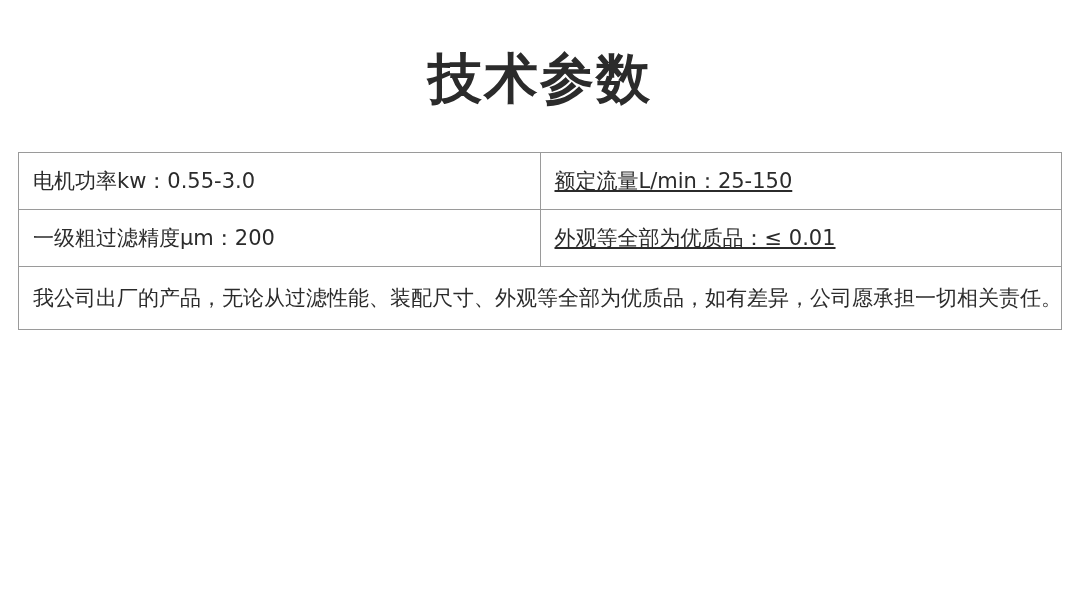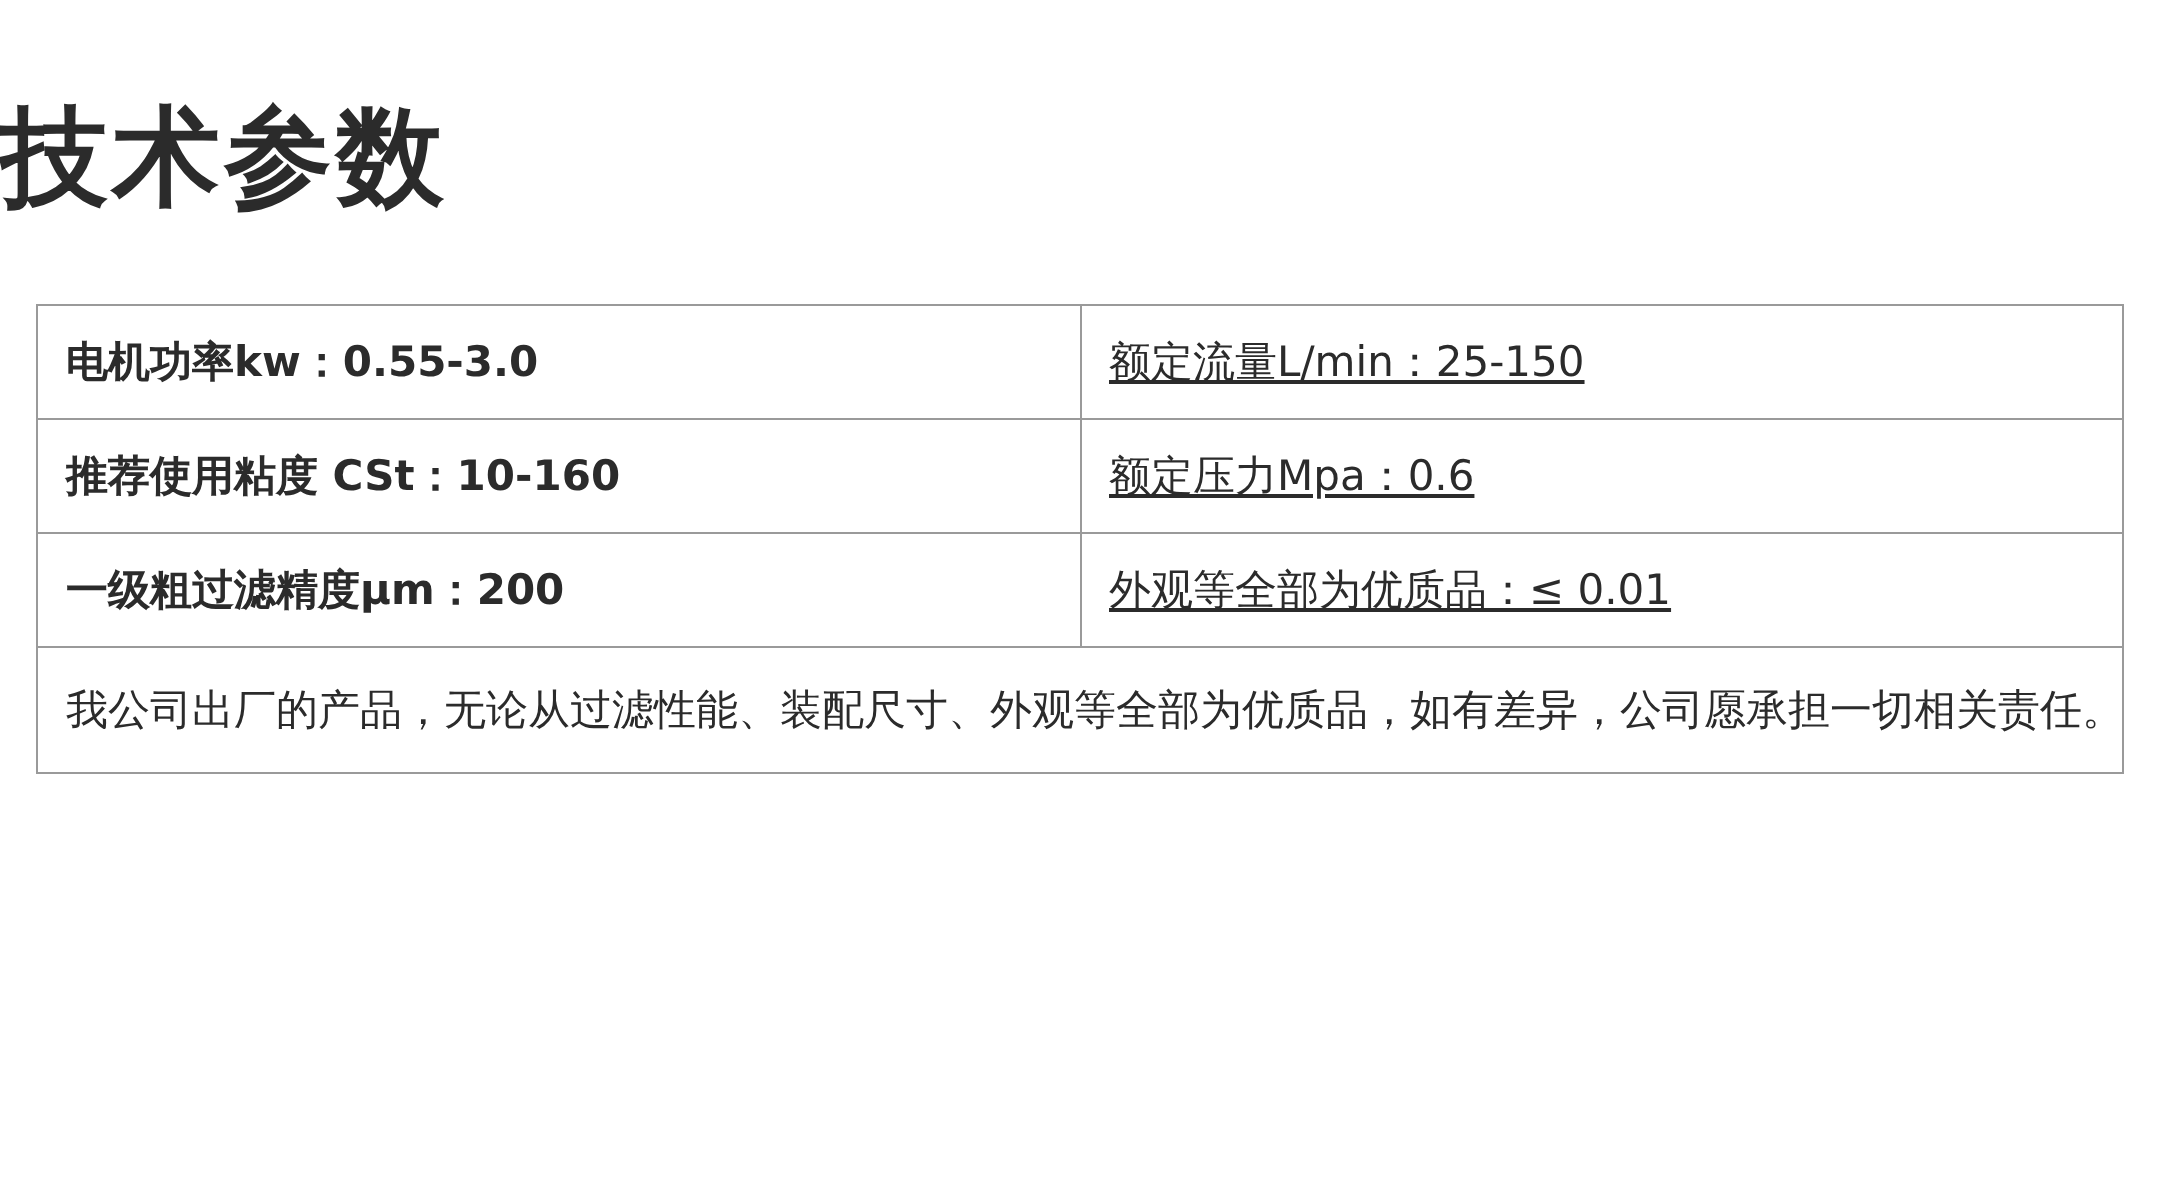--- a/index.html
+++ b/index.html
@@ -14,20 +14,21 @@
     color: #231f20;
     overflow: hidden;
   }
   .page {
     position: relative;
     width: 1080px;
     height: 599px;
     box-sizing: border-box;
   }
   .title {
+    text-align: center;
     font-size: 54px;
     font-weight: bold;
     letter-spacing: 2px;
     color: #2b2b2b;
     margin: 0;
     padding-top: 48px;
     line-height: 1.15;
     font-family: "DejaVu Sans", "Liberation Sans", sans-serif;
   }
   .spec-table {
@@ -44,21 +45,20 @@
     height: 56px;
     font-size: 21px;
     color: #2b2b2b;
     vertical-align: middle;
     white-space: nowrap;
     overflow: hidden;
     font-family: "DejaVu Sans", "Liberation Sans", sans-serif;
   }
   .spec-table td.cell-left {
     width: 50%;
-    font-weight: bold;
   }
   .spec-table td.cell-right {
     width: 50%;
     text-decoration: underline;
   }
   .spec-table tr.note-row td {
     height: 62px;
     font-size: 21px;
     letter-spacing: 0px;
   }
@@ -70,24 +70,20 @@
 
   <h1 class="title">技术参数</h1>
 
   <table class="spec-table">
     <tbody>
       <tr>
         <td class="cell-left">电机功率kw：0.55-3.0</td>
         <td class="cell-right">额定流量L/min：25-150</td>
       </tr>
       <tr>
-        <td class="cell-left">推荐使用粘度 CSt：10-160</td>
-        <td class="cell-right">额定压力Mpa：0.6</td>
-      </tr>
-      <tr>
         <td class="cell-left">一级粗过滤精度μm：200</td>
         <td class="cell-right">外观等全部为优质品：≤ 0.01</td>
       </tr>
       <tr class="note-row">
         <td colspan="2">我公司出厂的产品，无论从过滤性能、装配尺寸、外观等全部为优质品，如有差异，公司愿承担一切相关责任。</td>
       </tr>
     </tbody>
   </table>
 
 </div>

